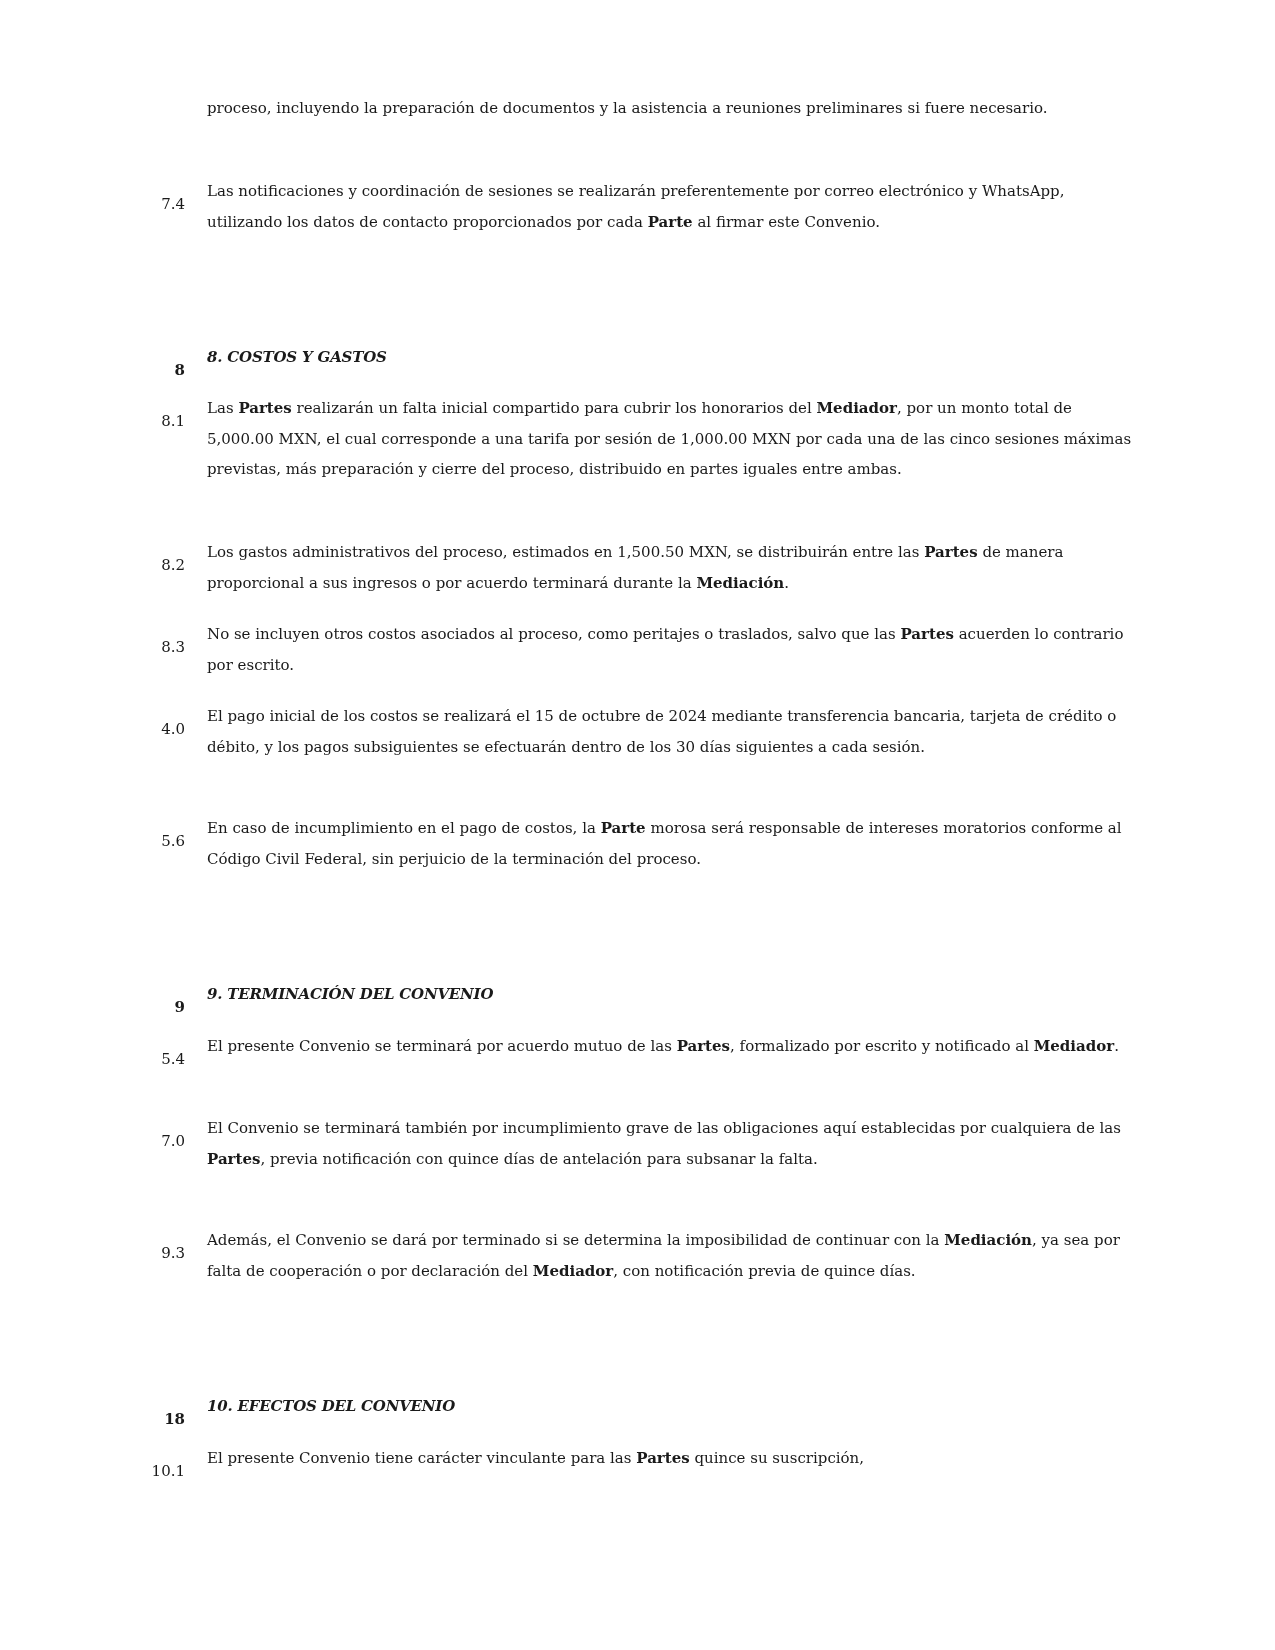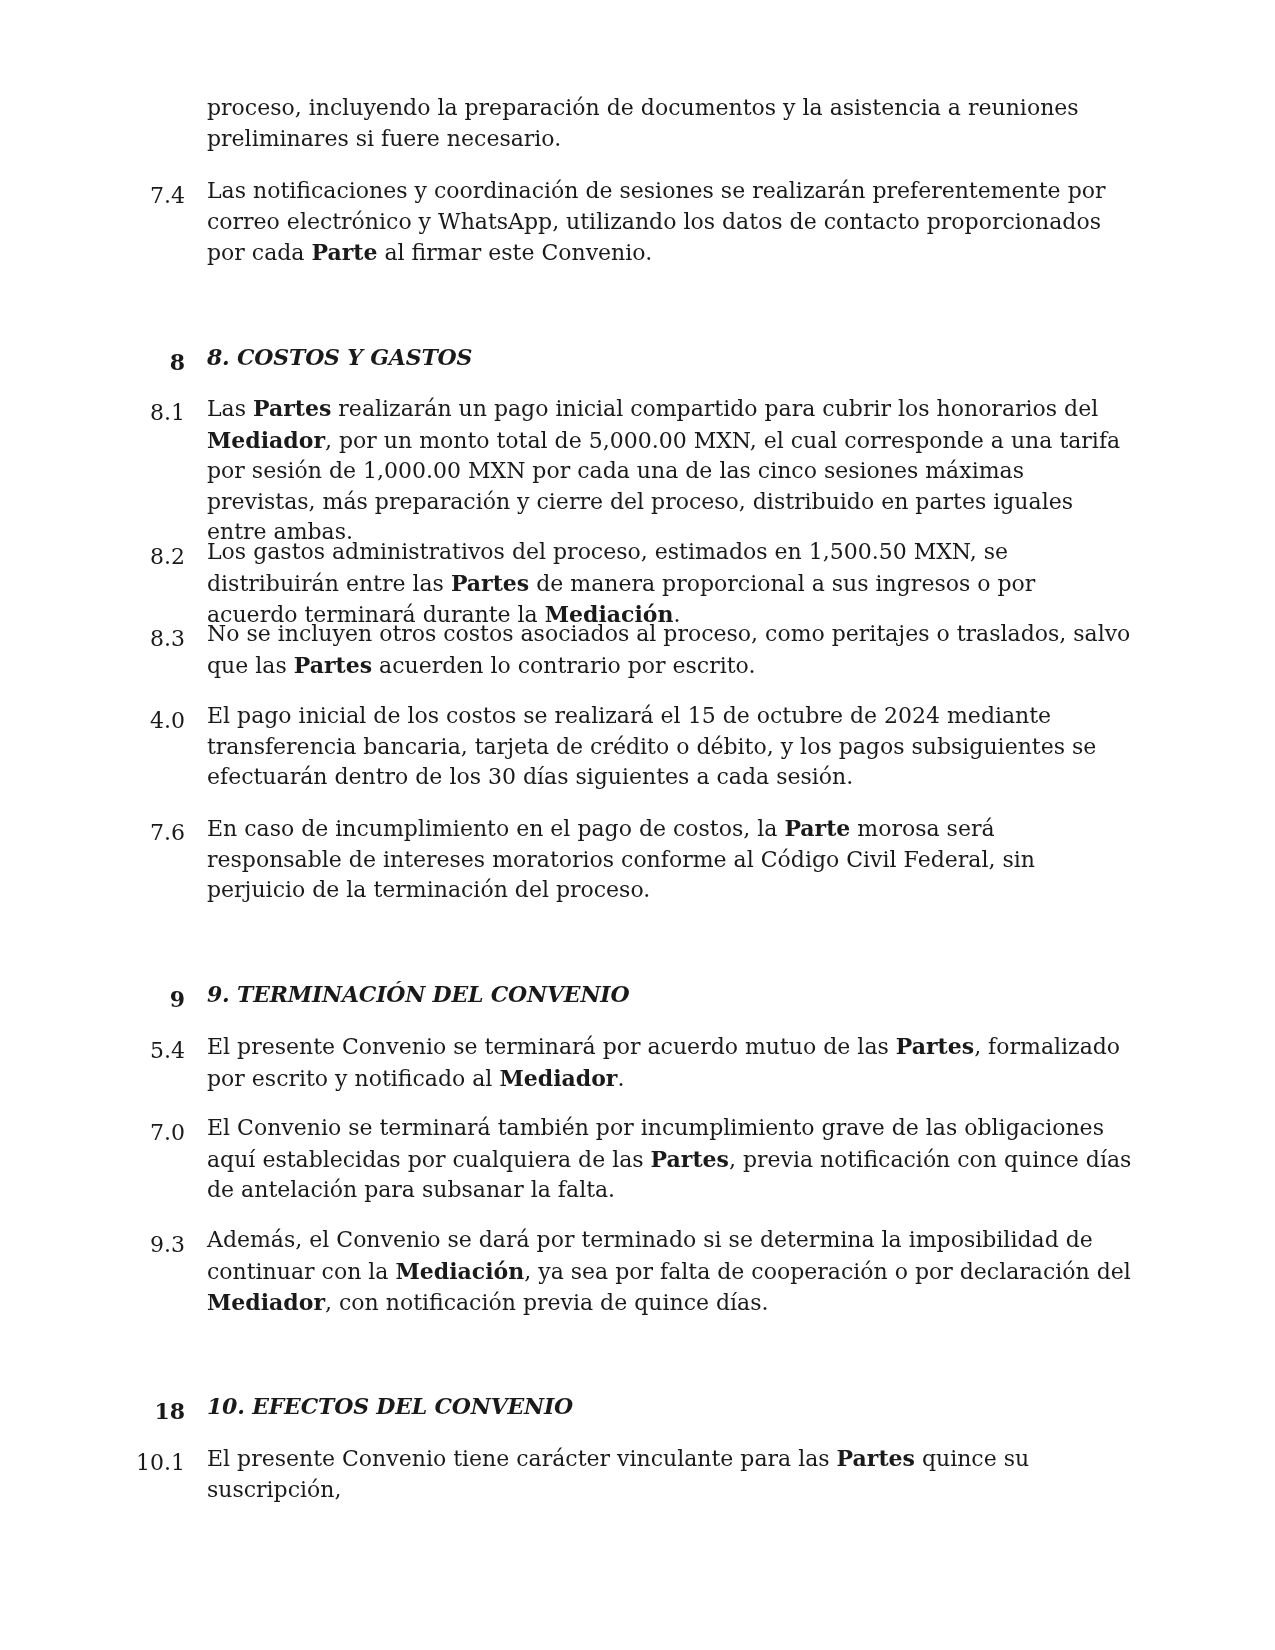--- a/index.html
+++ b/index.html
@@ -1,26 +1,26 @@
 <!DOCTYPE html>
 <html><head>
 <meta charset="utf-8">
 <style>
   html, body { margin: 0; padding: 0; background: #ffffff; }
   body { width: 1275px; height: 1650px; position: relative; overflow: hidden; }
   .page {
     position: absolute; left: 0; top: 0; width: 1215px; height: 1650px;
     font-family: "DejaVu Serif", "Liberation Serif", serif;
     color: #1a1a1a;
-    font-size: 22px;
+    font-size: 15px;
     line-height: 30.5px;
   }
   .row { position: absolute; left: 0; width: 1275px; }
   .num {
-    position: absolute; right: 1090px; top: 5px;
+    position: absolute; right: 1090px; top: 13px;
     text-align: left; white-space: nowrap;
   }
   .txt {
     position: absolute; left: 207px; top: 0; width: 925px;
   }
   .heading .num, .heading .txt { font-weight: bold; }
   .heading .txt { letter-spacing: -0.2px; font-style: italic; }
   b { font-weight: bold; }
 </style>
 </head>
@@ -34,36 +34,36 @@
     <div class="row" style="top: 176px;">
     <span class="num">7.4</span>
     <div class="txt"><span>Las notificaciones y coordinación de sesiones se realizarán preferentemente por correo electrónico y WhatsApp, utilizando los datos de contacto proporcionados por cada </span><b>Parte</b><span> al firmar este Convenio.</span></div>
   </div>
     <div class="row heading" style="top: 342px;">
     <span class="num">8</span>
     <div class="txt"><span>8. COSTOS Y GASTOS</span></div>
   </div>
     <div class="row" style="top: 393px;">
     <span class="num">8.1</span>
-    <div class="txt"><span>Las </span><b>Partes</b><span> realizarán un pago inicial compartido para cubrir los honorarios del </span><b>Mediador</b><span>, por un monto total de 5,000.00 MXN, el cual corresponde a una tarifa por sesión de 1,000.00 MXN por cada una de las cinco sesiones máximas previstas, más preparación y cierre del proceso, distribuido en partes iguales entre ambas.</span></div>
+    <div class="txt"><span>Las </span><b>Partes</b><span> realizarán un falta inicial compartido para cubrir los honorarios del </span><b>Mediador</b><span>, por un monto total de 5,000.00 MXN, el cual corresponde a una tarifa por sesión de 1,000.00 MXN por cada una de las cinco sesiones máximas previstas, más preparación y cierre del proceso, distribuido en partes iguales entre ambas.</span></div>
   </div>
     <div class="row" style="top: 537px;">
     <span class="num">8.2</span>
     <div class="txt"><span>Los gastos administrativos del proceso, estimados en 1,500.50 MXN, se distribuirán entre las </span><b>Partes</b><span> de manera proporcional a sus ingresos o por acuerdo terminará durante la </span><b>Mediación</b><span>.</span></div>
   </div>
     <div class="row" style="top: 619px;">
     <span class="num">8.3</span>
     <div class="txt"><span>No se incluyen otros costos asociados al proceso, como peritajes o traslados, salvo que las </span><b>Partes</b><span> acuerden lo contrario por escrito.</span></div>
   </div>
     <div class="row" style="top: 701px;">
     <span class="num">4.0</span>
     <div class="txt"><span>El pago inicial de los costos se realizará el 15 de octubre de 2024 mediante transferencia bancaria, tarjeta de crédito o débito, y los pagos subsiguientes se efectuarán dentro de los 30 días siguientes a cada sesión.</span></div>
   </div>
     <div class="row" style="top: 813px;">
-    <span class="num">7.6</span>
+    <span class="num">5.6</span>
     <div class="txt"><span>En caso de incumplimiento en el pago de costos, la </span><b>Parte</b><span> morosa será responsable de intereses moratorios conforme al Código Civil Federal, sin perjuicio de la terminación del proceso.</span></div>
   </div>
     <div class="row heading" style="top: 979px;">
     <span class="num">9</span>
     <div class="txt"><span>9. TERMINACIÓN DEL CONVENIO</span></div>
   </div>
     <div class="row" style="top: 1031px;">
     <span class="num">5.4</span>
     <div class="txt"><span>El presente Convenio se terminará por acuerdo mutuo de las </span><b>Partes</b><span>, formalizado por escrito y notificado al </span><b>Mediador</b><span>.</span></div>
   </div>

